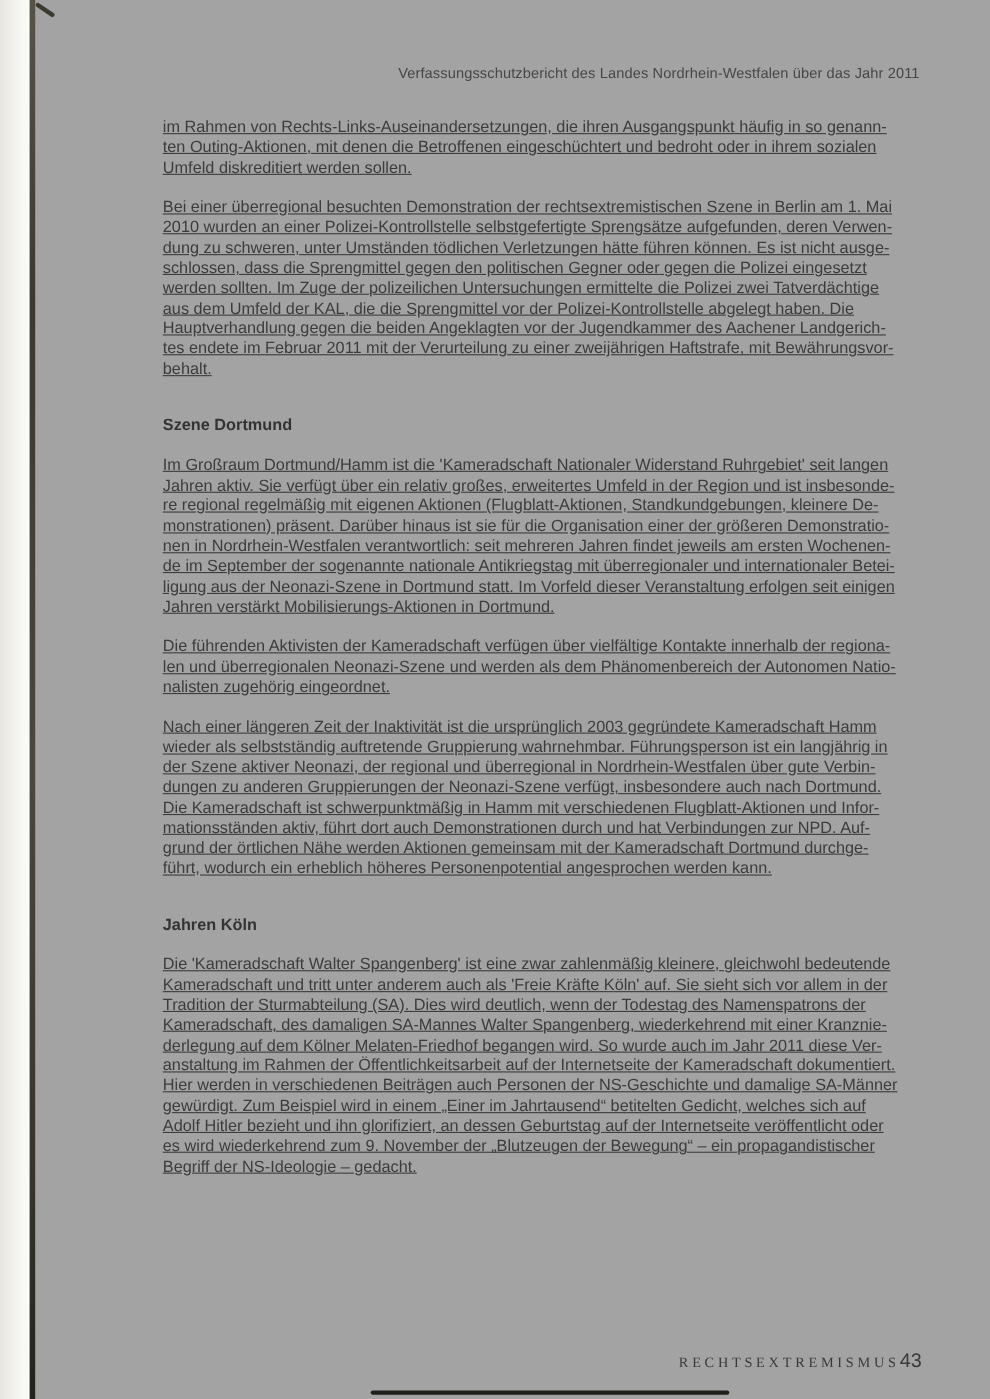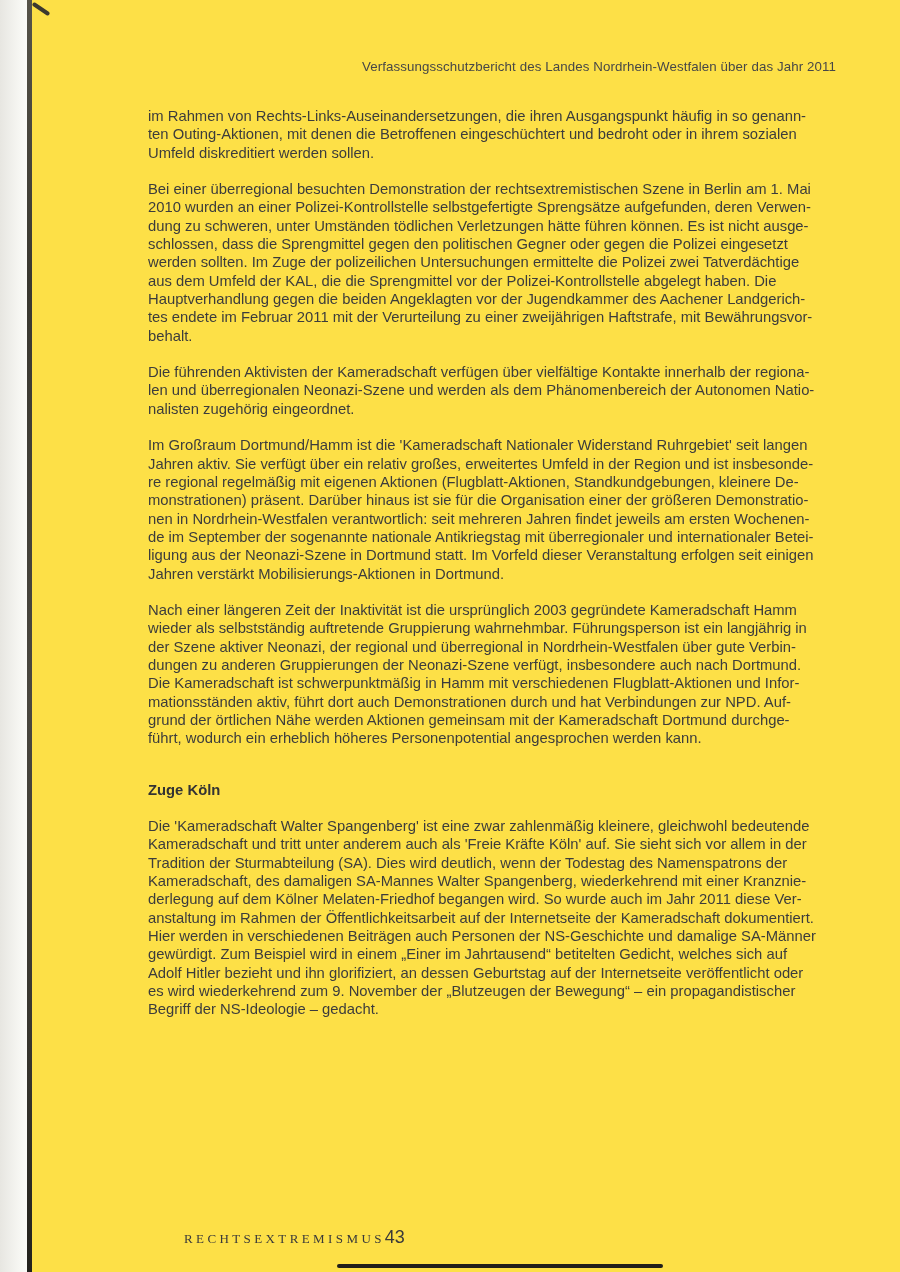--- a/index.html
+++ b/index.html
@@ -3,21 +3,21 @@
 <meta charset="utf-8">
 <style>
   html, body { margin: 0; padding: 0; }
   body { background: #f2f1ed; }
 
   .page {
     position: relative;
     width: 900px;
     height: 1272px;
     margin: 0 auto;
-    background: #fde047;
+    background: #a3a3a3;
     font-family: "Liberation Sans", sans-serif;
     color: #3c3c3c;
     overflow: hidden;
   }
 
   
   .edge-shadow-left {
     position: absolute; left: 0; top: 0; width: 27px; height: 100%;
     background: linear-gradient(90deg, #e7e6e1, #f6f6f2 70%, #fbfbf8);
   }
@@ -41,31 +41,32 @@
   }
 
   
   .body-text {
     position: absolute; top: 107px; left: 148px; width: 706px;
     font-size: 14.8px; line-height: 18.35px;
   }
   .para {
     margin: 0 0 18px 0;
     white-space: pre;
+    text-decoration: underline;
   }
   .section-heading {
     margin: 33px 0 18px 0;
     font-size: 14.8px; line-height: 18.35px;
     font-weight: bold; color: #333333;
   }
 
   
   .footer {
     position: absolute; left: 148px; right: 62px; top: 1227px;
-    display: flex; justify-content: flex-start; align-items: baseline; margin-left: 36px;
+    display: flex; justify-content: flex-end; align-items: baseline; margin-left: 36px;
   }
   .footer-chapter {
     font-family: "Liberation Serif", serif;
     font-size: 13px; letter-spacing: 3.4px; color: #3a3a3a;
   }
   .footer-page {
     font-size: 18px; color: #3a3a3a;
   }
 </style>
 </head>
@@ -86,42 +87,43 @@
     <p class="para">Bei einer überregional besuchten Demonstration der rechtsextremistischen Szene in Berlin am 1. Mai
 2010 wurden an einer Polizei-Kontrollstelle selbstgefertigte Sprengsätze aufgefunden, deren Verwen-
 dung zu schweren, unter Umständen tödlichen Verletzungen hätte führen können. Es ist nicht ausge-
 schlossen, dass die Sprengmittel gegen den politischen Gegner oder gegen die Polizei eingesetzt
 werden sollten. Im Zuge der polizeilichen Untersuchungen ermittelte die Polizei zwei Tatverdächtige
 aus dem Umfeld der KAL, die die Sprengmittel vor der Polizei-Kontrollstelle abgelegt haben. Die
 Hauptverhandlung gegen die beiden Angeklagten vor der Jugendkammer des Aachener Landgerich-
 tes endete im Februar 2011 mit der Verurteilung zu einer zweijährigen Haftstrafe, mit Bewährungsvor-
 behalt.</p>
 
-    <p class="para">Die führenden Aktivisten der Kameradschaft verfügen über vielfältige Kontakte innerhalb der regiona-
-len und überregionalen Neonazi-Szene und werden als dem Phänomenbereich der Autonomen Natio-
-nalisten zugehörig eingeordnet.</p>
+    <h3 class="section-heading">Szene Dortmund</h3>
     <p class="para">Im Großraum Dortmund/Hamm ist die 'Kameradschaft Nationaler Widerstand Ruhrgebiet' seit langen
 Jahren aktiv. Sie verfügt über ein relativ großes, erweitertes Umfeld in der Region und ist insbesonde-
 re regional regelmäßig mit eigenen Aktionen (Flugblatt-Aktionen, Standkundgebungen, kleinere De-
 monstrationen) präsent. Darüber hinaus ist sie für die Organisation einer der größeren Demonstratio-
 nen in Nordrhein-Westfalen verantwortlich: seit mehreren Jahren findet jeweils am ersten Wochenen-
 de im September der sogenannte nationale Antikriegstag mit überregionaler und internationaler Betei-
 ligung aus der Neonazi-Szene in Dortmund statt. Im Vorfeld dieser Veranstaltung erfolgen seit einigen
 Jahren verstärkt Mobilisierungs-Aktionen in Dortmund.</p>
+    <p class="para">Die führenden Aktivisten der Kameradschaft verfügen über vielfältige Kontakte innerhalb der regiona-
+len und überregionalen Neonazi-Szene und werden als dem Phänomenbereich der Autonomen Natio-
+nalisten zugehörig eingeordnet.</p>
 
     <p class="para">Nach einer längeren Zeit der Inaktivität ist die ursprünglich 2003 gegründete Kameradschaft Hamm
 wieder als selbstständig auftretende Gruppierung wahrnehmbar. Führungsperson ist ein langjährig in
 der Szene aktiver Neonazi, der regional und überregional in Nordrhein-Westfalen über gute Verbin-
 dungen zu anderen Gruppierungen der Neonazi-Szene verfügt, insbesondere auch nach Dortmund.
 Die Kameradschaft ist schwerpunktmäßig in Hamm mit verschiedenen Flugblatt-Aktionen und Infor-
 mationsständen aktiv, führt dort auch Demonstrationen durch und hat Verbindungen zur NPD. Auf-
 grund der örtlichen Nähe werden Aktionen gemeinsam mit der Kameradschaft Dortmund durchge-
 führt, wodurch ein erheblich höheres Personenpotential angesprochen werden kann.</p>
 
-    <h3 class="section-heading">Zuge Köln</h3>
+    <h3 class="section-heading">Jahren Köln</h3>
     <p class="para">Die 'Kameradschaft Walter Spangenberg' ist eine zwar zahlenmäßig kleinere, gleichwohl bedeutende
 Kameradschaft und tritt unter anderem auch als 'Freie Kräfte Köln' auf. Sie sieht sich vor allem in der
 Tradition der Sturmabteilung (SA). Dies wird deutlich, wenn der Todestag des Namenspatrons der
 Kameradschaft, des damaligen SA-Mannes Walter Spangenberg, wiederkehrend mit einer Kranznie-
 derlegung auf dem Kölner Melaten-Friedhof begangen wird. So wurde auch im Jahr 2011 diese Ver-
 anstaltung im Rahmen der Öffentlichkeitsarbeit auf der Internetseite der Kameradschaft dokumentiert.
 Hier werden in verschiedenen Beiträgen auch Personen der NS-Geschichte und damalige SA-Männer
 gewürdigt. Zum Beispiel wird in einem „Einer im Jahrtausend“ betitelten Gedicht, welches sich auf
 Adolf Hitler bezieht und ihn glorifiziert, an dessen Geburtstag auf der Internetseite veröffentlicht oder
 es wird wiederkehrend zum 9. November der „Blutzeugen der Bewegung“ – ein propagandistischer

